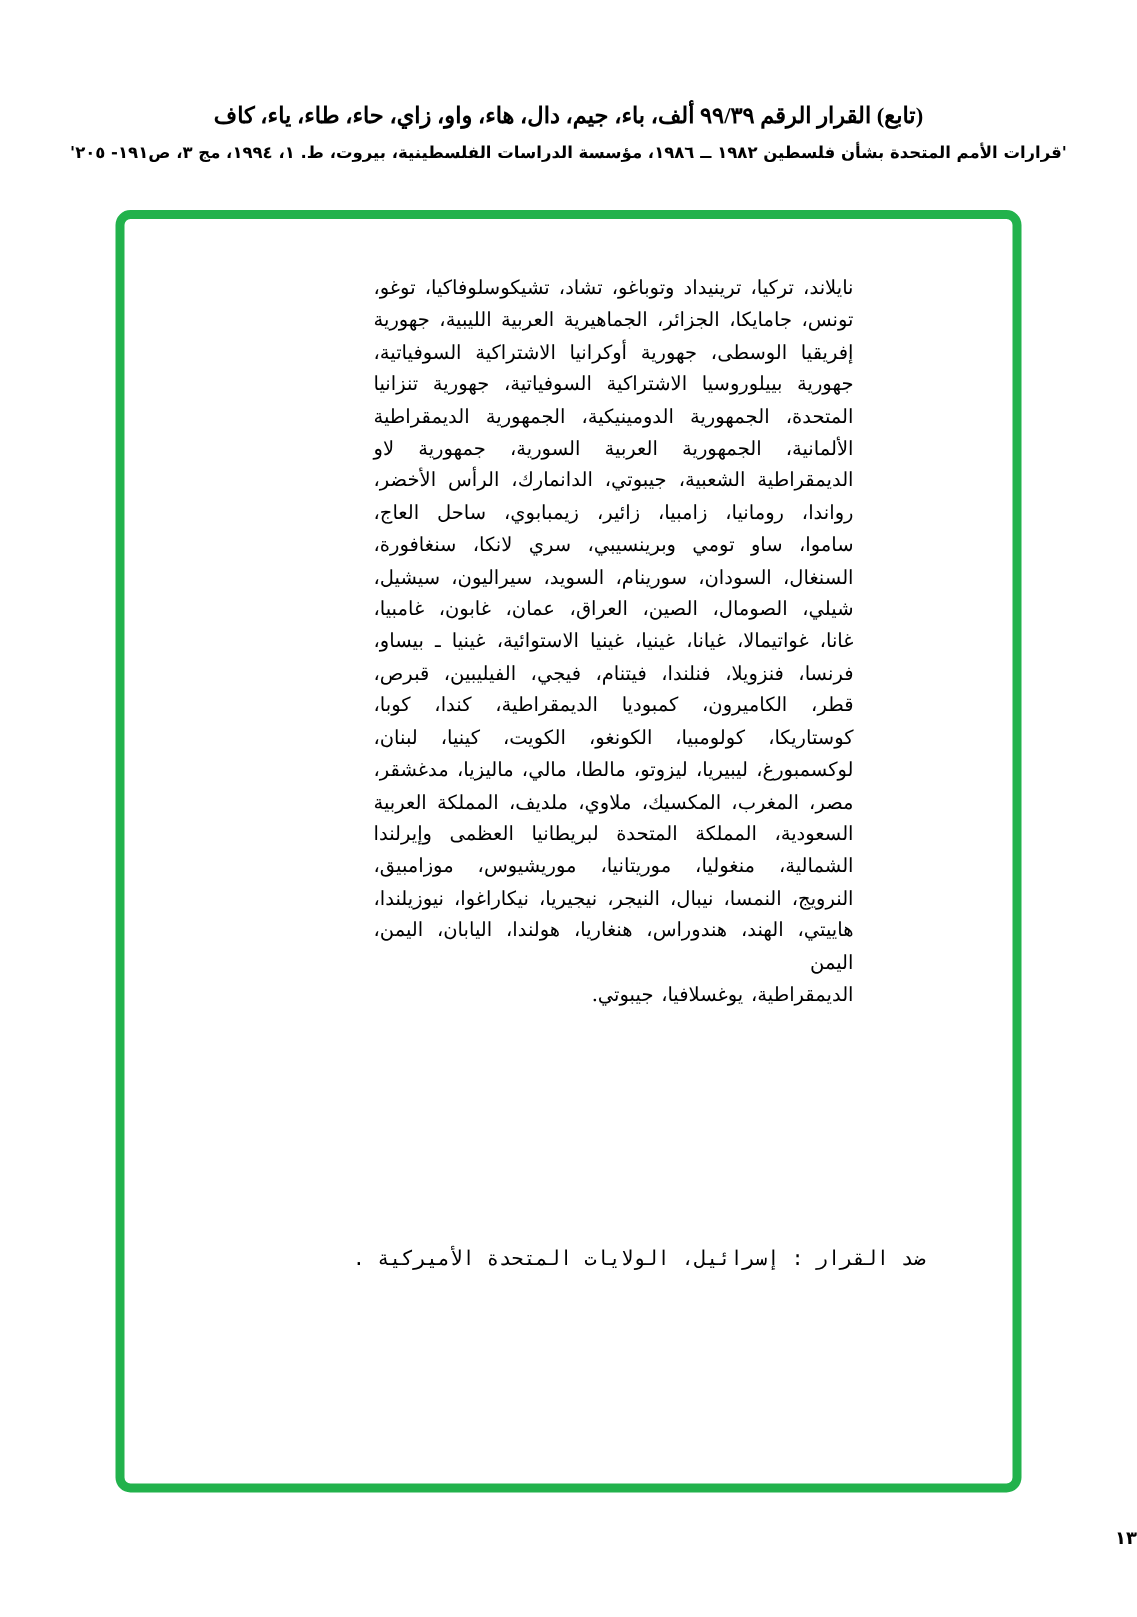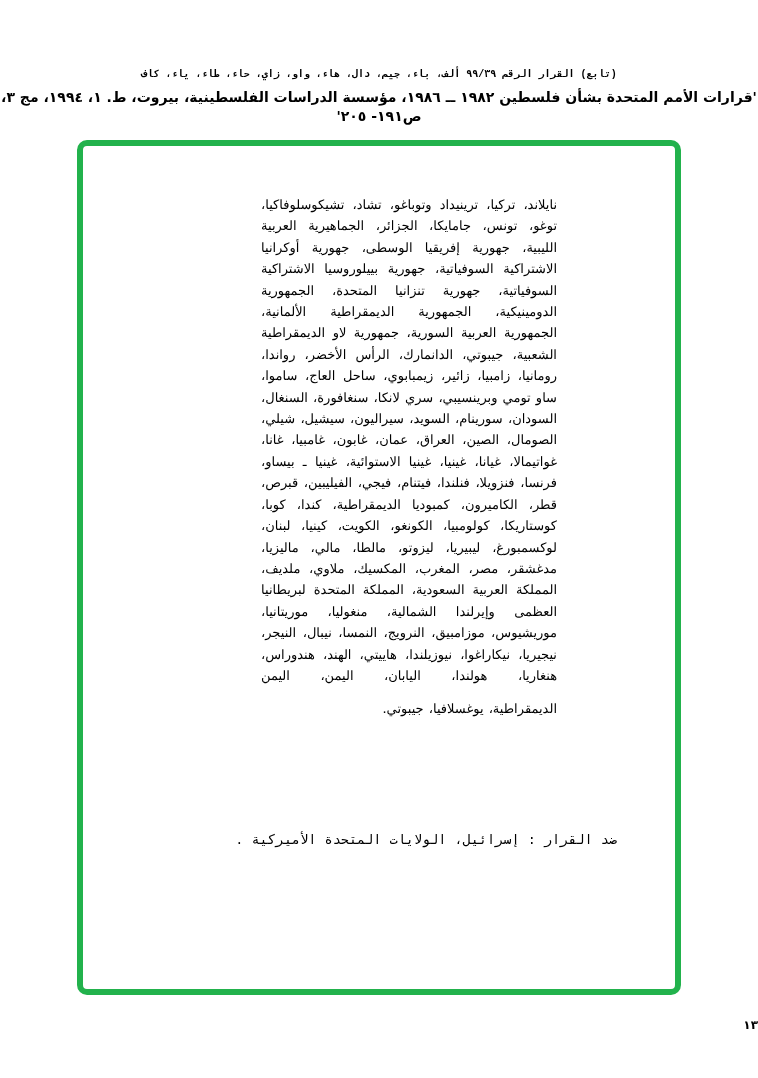--- a/index.html
+++ b/index.html
@@ -20,32 +20,32 @@
     inset: 0;
   }
   .header-block {
     position: absolute;
     top: 68px;
     left: 0;
     right: 0;
     text-align: center;
   }
   .header-title {
-    font-family: Liberation Mono, monospace;
+    font-family: Liberation Serif, serif;
     font-weight: bold;
-    font-size: 10px;
+    font-size: 15px;
     line-height: 1.35;
     letter-spacing: 0;
     direction: rtl;
     text-align: center;
   }
   .header-source {
     font-family: "DejaVu Sans", "Liberation Sans", sans-serif;
     font-weight: bold;
-    font-size: 14px;
+    font-size: 11px;
     line-height: 1.4;
     margin-top: 6px;
     direction: rtl;
   }
   .frame {
     position: absolute;
     top: 140px;
     left: 77px;
     width: 604px;
     height: 855px;
@@ -61,21 +61,21 @@
     width: 320px;
     direction: rtl;
     text-align: justify;
     text-align-last: justify;
     font-family: "DejaVu Serif", "Liberation Serif", serif;
     font-size: 13px;
     line-height: 21.4px;
     word-spacing: 1px;
   }
   .body-col p {
-    margin: 12px;
+    margin: 0;
   }
   .final-line {
     text-align: justify;
     text-align-last: right;
   }
   .against {
     position: absolute;
     top: 685px;
     right: 58px;
     width: 420px;

